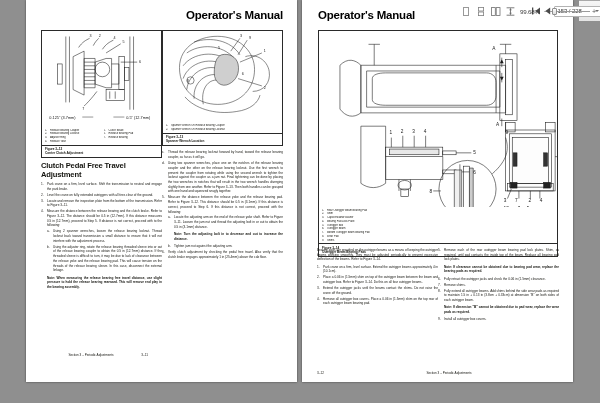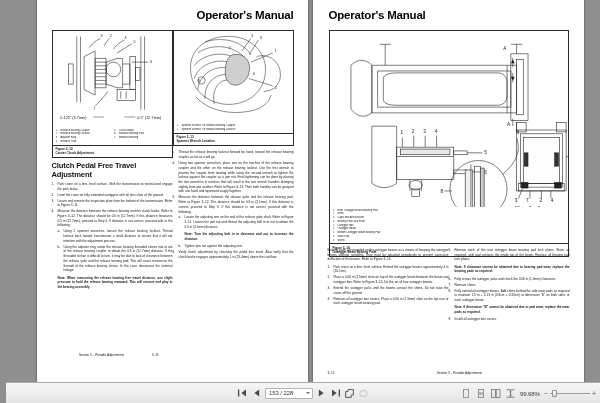--- a/index.html
+++ b/index.html
@@ -6,21 +6,21 @@
   html, body {
     width: 600px; height: 403px;
     font-family: "Liberation Sans", sans-serif;
     background: #9a9a9a;
     overflow: hidden;
   }
   #viewer {
     position: relative;
     width: 600px; height: 403px;
     background: #8f8f8f;
-    display: flex; flex-direction: column; padding-left: 6px;
+    display: flex; flex-direction: row; padding-left: 6px;
   }
   
   .pages-area {
     position: relative;
     flex: 1 1 auto;
     display: flex;
     justify-content: center;
     align-items: flex-start;
     gap: 5px;
     background: #8f8f8f;

